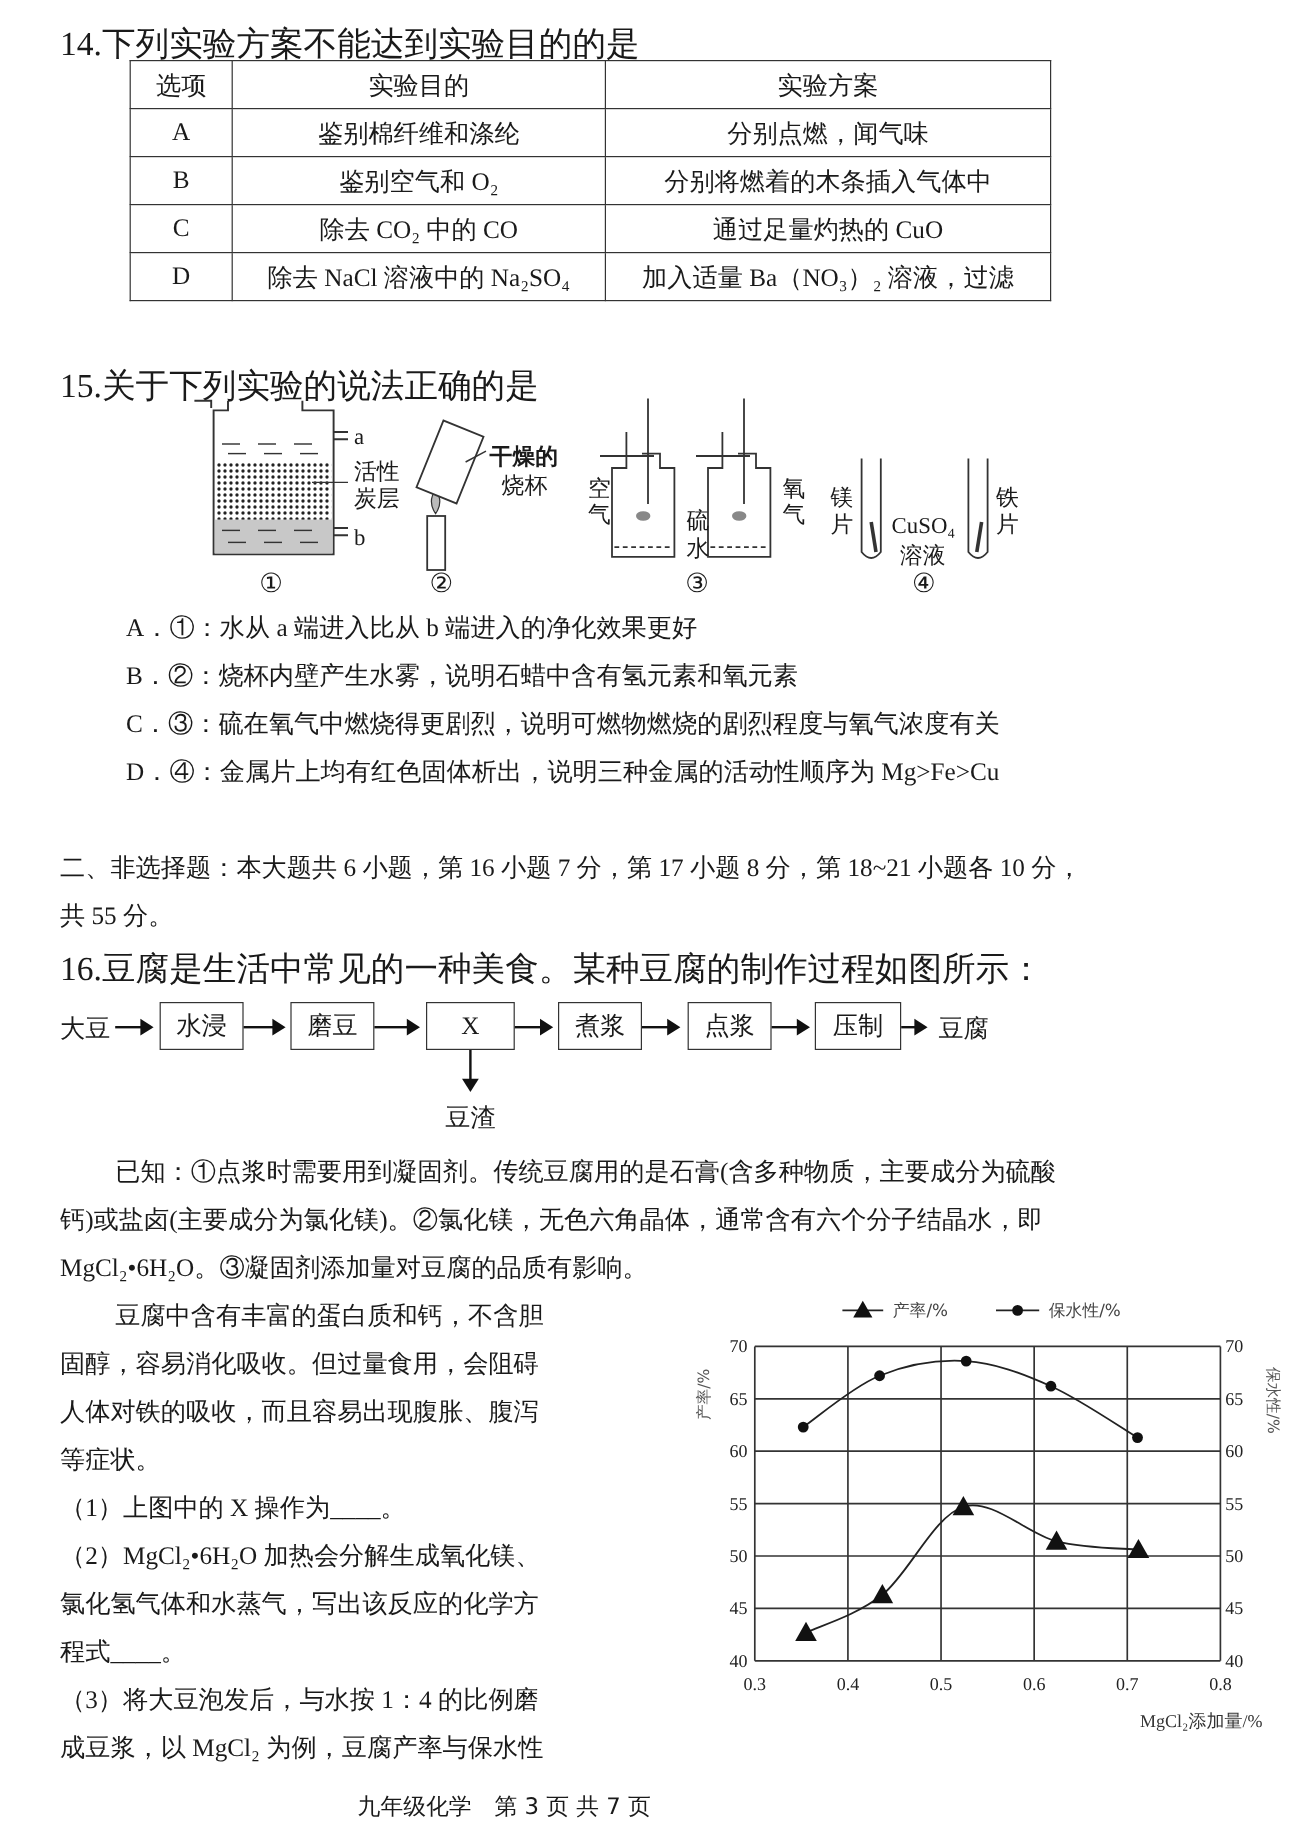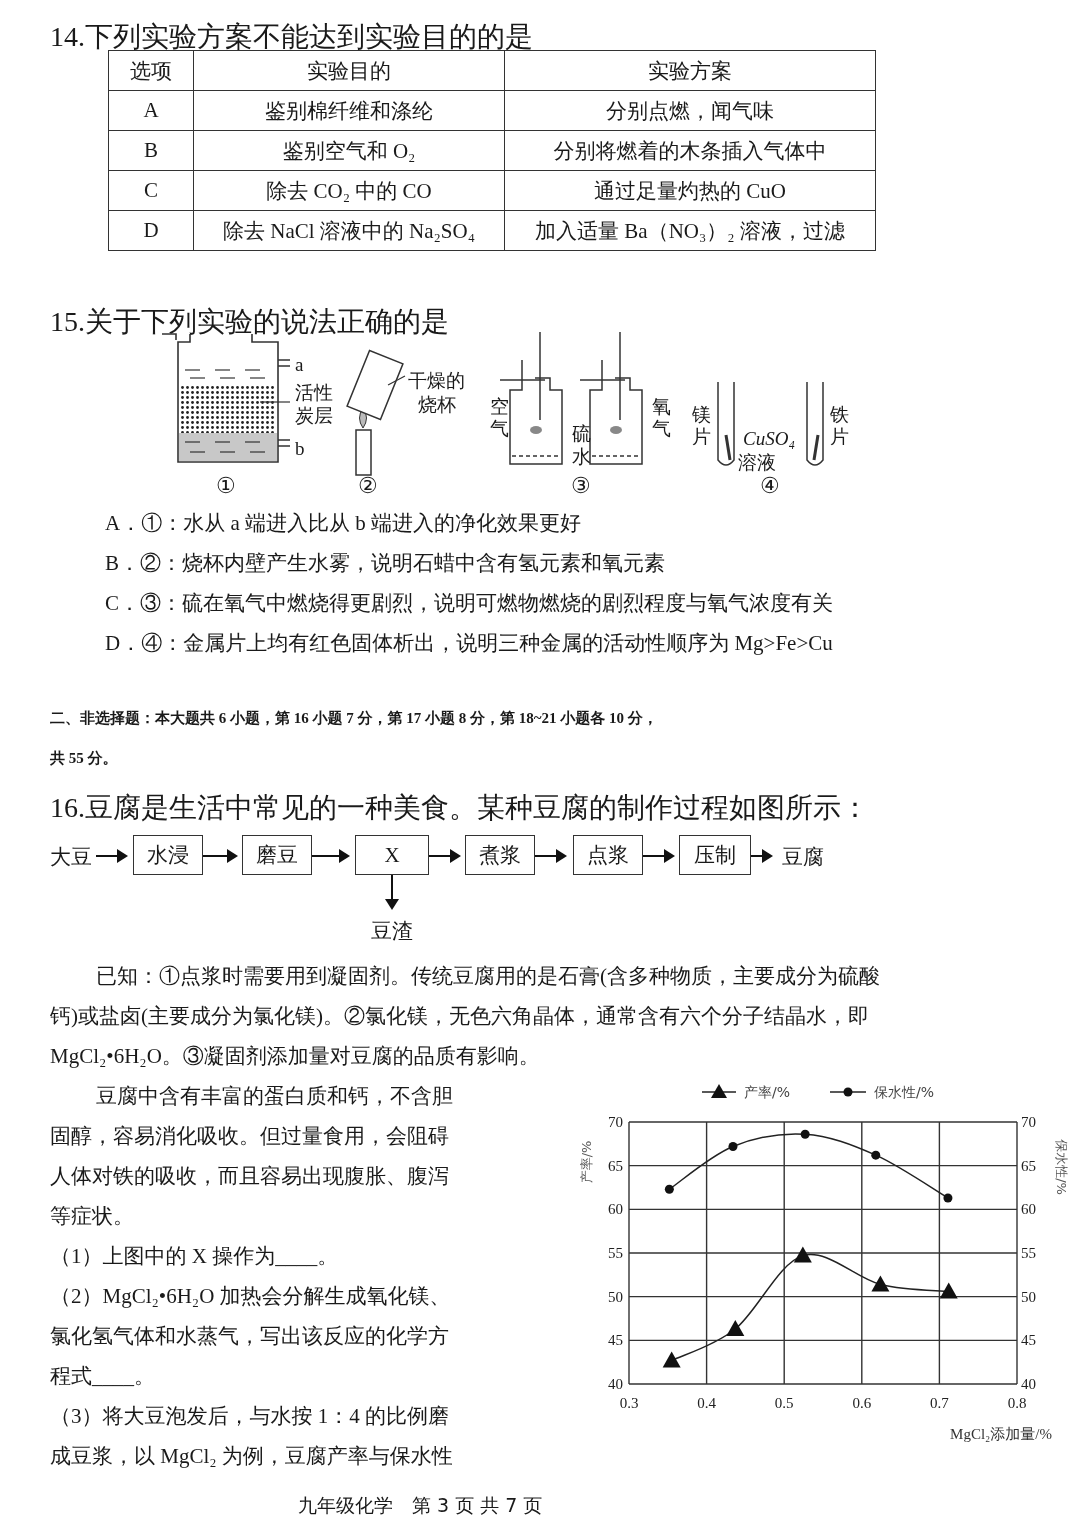--- a/index.html
+++ b/index.html
@@ -4,21 +4,21 @@
 <style>
   html,body{margin:0;padding:0;background:#fff;}
   body{width:1080px;height:1519px;position:relative;overflow:hidden;
        font-family:"Liberation Serif","DejaVu Serif",serif;color:#1a1a1a;}
   .abs{position:absolute;}
   .q-title{font-size:28px;left:50px;white-space:nowrap;}
   table.q14{position:absolute;left:108px;top:50px;border-collapse:collapse;font-size:21px;}
   table.q14 td{border:1.5px solid #333;height:39px;text-align:center;padding:0;}
   .c0{width:84px;} .c1{width:310px;} .c2{width:370px;}
   .opt{font-size:21px;left:92px;white-space:nowrap;margin-left:13px;}
-  .sec{font-size:15px;font-weight:bold;left:50px;white-space:nowrap;}
+  .sec{font-size:21px;font-weight:normal;left:50px;white-space:nowrap;}
   .para{font-size:21px;white-space:nowrap;}
   .flow-box{position:absolute;border:1.5px solid #333;height:38px;top:835px;
             display:flex;align-items:center;justify-content:center;font-size:21px;background:#fff;}
   .flow-text{position:absolute;font-size:21px;top:843px;}
   .arrow{position:absolute;height:2px;background:#111;top:855px;}
   .arrow::after{content:"";position:absolute;right:-2px;top:-6px;border-left:11px solid #111;
                 border-top:7px solid transparent;border-bottom:7px solid transparent;}
   .lbl{font-size:19px;position:absolute;white-space:nowrap;}
   .footer{font-size:19px;left:298px;top:1493px;font-family:"DejaVu Sans",sans-serif;white-space:nowrap;}
 </style>
@@ -115,32 +115,32 @@
       <path d="M647 52 L647 130 Q655 140 663 130 L663 52"></path>
     </g>
     <line x1="566" y1="105" x2="570" y2="130" stroke="#333" stroke-width="3"></line>
     <line x1="658" y1="105" x2="654" y2="130" stroke="#333" stroke-width="3"></line>
   </svg>
 
   <span class="lbl" style="left:135px;top:24px;">a</span>
   <span class="lbl" style="left:135px;top:108px;">b</span>
   <span class="lbl" style="left:135px;top:50px;">活性</span>
   <span class="lbl" style="left:135px;top:73px;">炭层</span>
-  <span class="lbl" style="left:248px;top:38px;">干燥的</span>
+  <span class="lbl" style="left:248px;top:38px;font-weight:bold;">干燥的</span>
   <span class="lbl" style="left:258px;top:62px;">烧杯</span>
   <span class="lbl" style="left:330px;top:64px;">空</span>
   <span class="lbl" style="left:330px;top:86px;">气</span>
   <span class="lbl" style="left:412px;top:91px;">硫</span>
   <span class="lbl" style="left:412px;top:114px;">水</span>
   <span class="lbl" style="left:492px;top:64px;">氧</span>
   <span class="lbl" style="left:492px;top:86px;">气</span>
   <span class="lbl" style="left:532px;top:72px;">镁</span>
   <span class="lbl" style="left:532px;top:94px;">片</span>
-  <span class="lbl" style="left:583px;top:98px;font-style:italic;">CuSO₄</span>
-  <span class="lbl" style="left:578px;top:120px;">溶液</span>
+  <span class="lbl" style="left:583px;top:98px;">CuSO₄</span>
+  <span class="lbl" style="left:590px;top:120px;">溶液</span>
   <span class="lbl" style="left:670px;top:72px;">铁</span>
   <span class="lbl" style="left:670px;top:94px;">片</span>
   <span class="lbl" style="left:56px;top:143px;font-size:22px;">①</span>
   <span class="lbl" style="left:198px;top:143px;font-size:22px;">②</span>
   <span class="lbl" style="left:411px;top:143px;font-size:22px;">③</span>
   <span class="lbl" style="left:600px;top:143px;font-size:22px;">④</span>
 </div>
 
 <div class="abs opt" style="top:509px;">A．①：水从 a 端进入比从 b 端进入的净化效果更好</div>
 <div class="abs opt" style="top:549px;">B．②：烧杯内壁产生水雾，说明石蜡中含有氢元素和氧元素</div>

